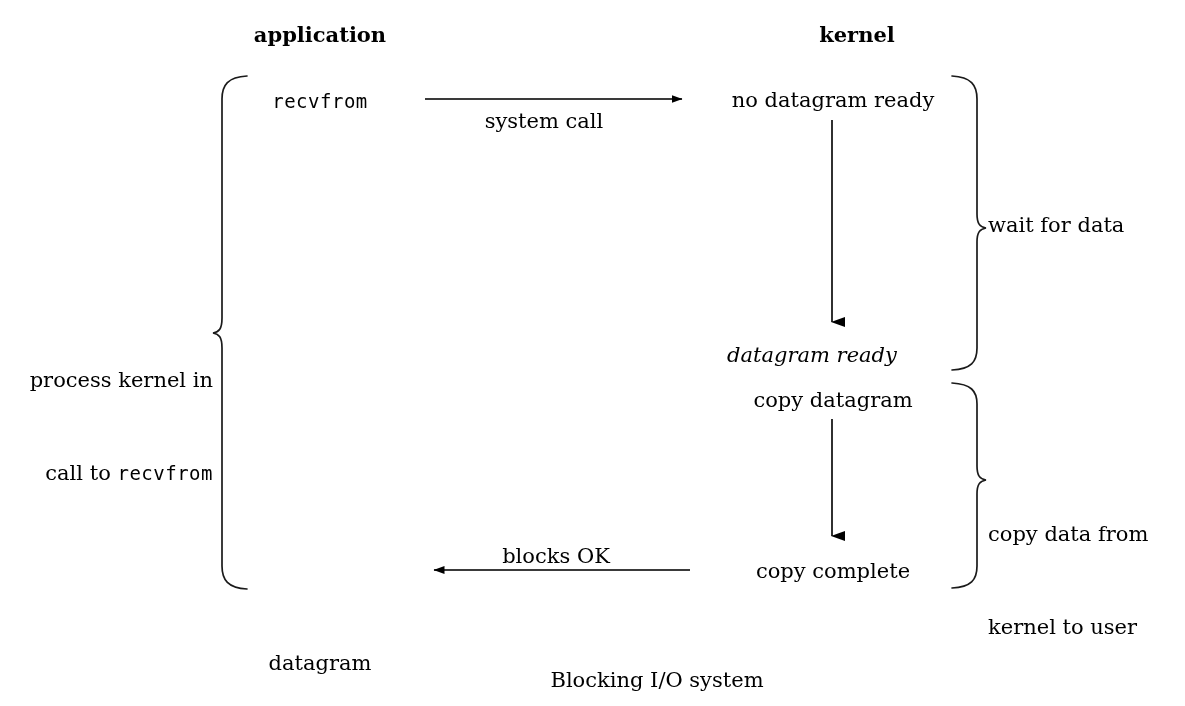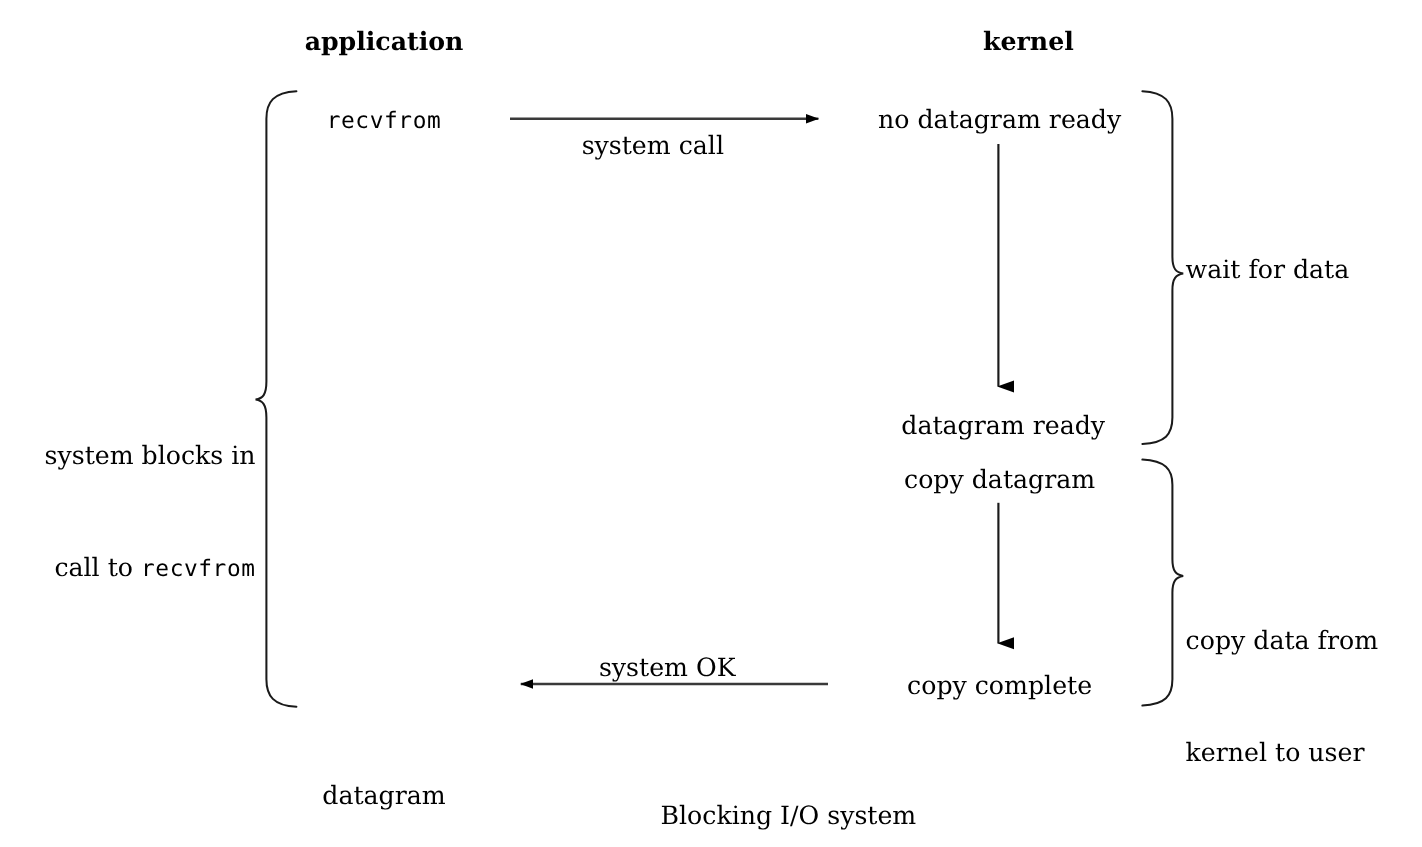--- a/index.html
+++ b/index.html
@@ -122,36 +122,36 @@
     </g>
   </svg>
 
   <div class="lbl lbl-bold centered" style="left:320px; top:20px;">application</div>
 
   <div class="lbl lbl-bold centered" style="left:857px; top:20px;">kernel</div>
 
   <div class="lbl lbl-mono centered" style="left:320px; top:86px;">recvfrom</div>
 
   <div class="lbl two-line right-al" style="left:213px; top:303px;">
-    <div>system blocks in</div>
+    <div>process kernel in</div>
     <div><span>call to </span><span class="inline-mono">recvfrom</span></div>
   </div>
 
   <div class="lbl two-line centered" style="left:320px; top:586px;">
     <div>datagram</div>
     
   </div>
 
   <div class="lbl centered" style="left:544px; top:70px;margin-top:36px;">system call</div>
 
-  <div class="lbl centered" style="left:556px; top:541px;">system OK</div>
+  <div class="lbl centered" style="left:556px; top:541px;">blocks OK</div>
 
   <div class="lbl centered" style="left:833px; top:85px;">no datagram ready</div>
 
-  <div class="lbl centered" style="left:836px; top:340px;">datagram ready</div>
+  <div class="lbl centered" style="left:812px; top:340px;font-style:italic;">datagram ready</div>
 
   <div class="lbl centered" style="left:833px; top:556px;">copy complete</div>
 
   <div class="lbl centered" style="left:833px; top:385px;">copy datagram</div>
 
   <div class="lbl" style="left:988px; top:210px;">wait for data</div>
 
   <div class="lbl two-line" style="left:988px; top:457px;">
     <div>copy data from</div>
     <div>kernel to user</div>

